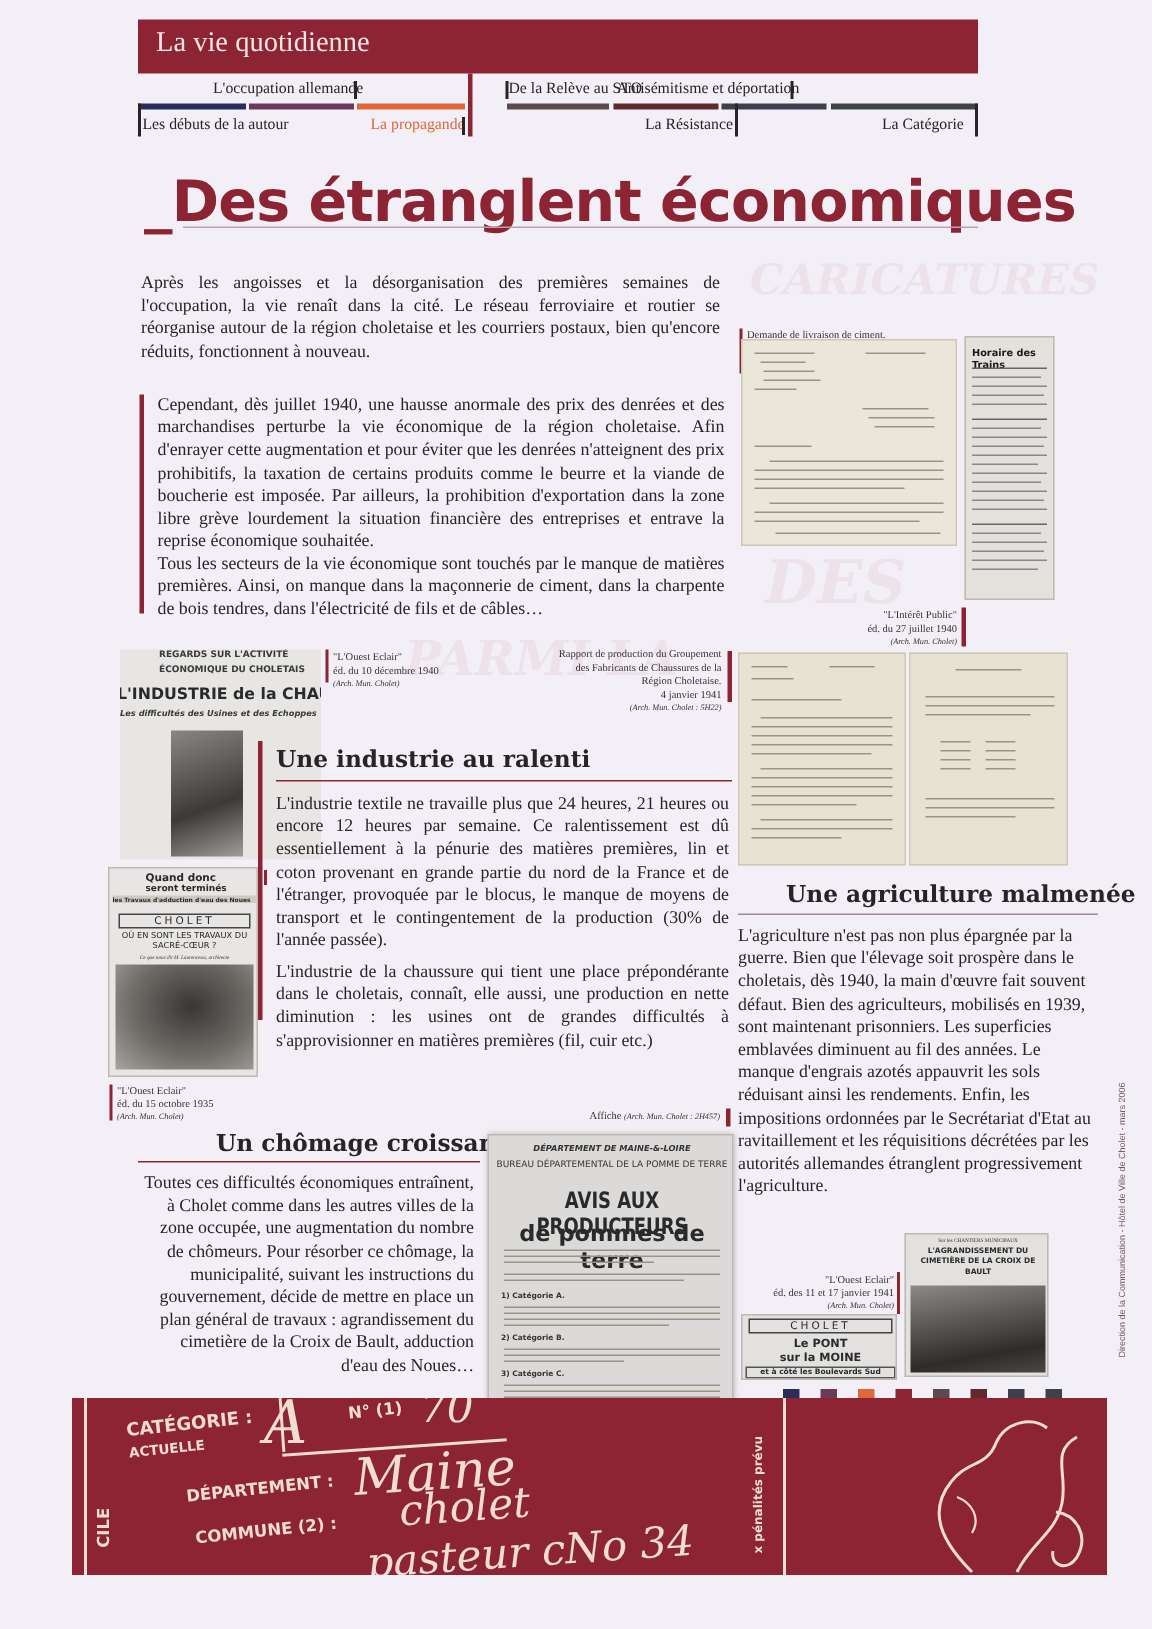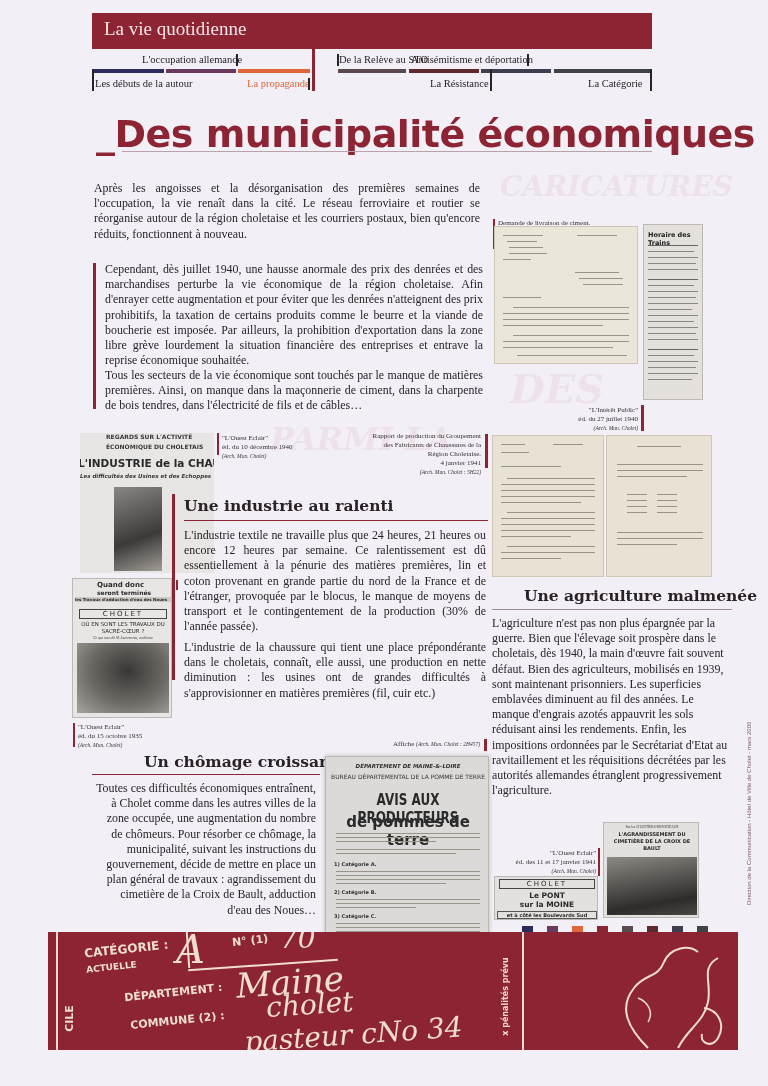--- a/index.html
+++ b/index.html
@@ -117,21 +117,21 @@
 
   <div class="nav-tick" style="left:92px;top:69px;height:22px;"></div>
   <span class="nav-item" style="left:95px;top:78px;">Les débuts de la autour</span>
   <span class="nav-item" style="left:247px;top:78px;color:#e0673c;">La propagande</span>
   <div class="nav-tick" style="left:308px;top:78px;height:12px;"></div>
   <span class="nav-item" style="left:430px;top:78px;">La Résistance</span>
   <div class="nav-tick" style="left:490px;top:69px;height:22px;"></div>
   <span class="nav-item" style="left:588px;top:78px;">La Catégorie</span>
   <div class="nav-tick" style="left:650px;top:69px;height:22px;"></div>
 
-  <h1 class="main-title">_Des municipalité économiques</h1>
+  <h1 class="main-title">_Des étranglent économiques</h1>
   <div class="title-rule"></div>
 
   <p class="para" style="left:94px;top:181px;width:386px;">Après les angoisses et la désorganisation des premières semaines de l'occupation, la vie renaît dans la cité. Le réseau ferroviaire et routier se réorganise autour de la région choletaise et les courriers postaux, bien qu'encore réduits, fonctionnent à nouveau.</p>
 
   <div class="leftbar" style="left:93px;top:263px;height:146px;"></div>
   <p class="para" style="left:105px;top:262px;width:378px;">Cependant, dès juillet 1940, une hausse anormale des prix des denrées et des marchandises perturbe la vie économique de la région choletaise. Afin d'enrayer cette augmentation et pour éviter que les denrées n'atteignent des prix prohibitifs, la taxation de certains produits comme le beurre et la viande de boucherie est imposée. Par ailleurs, la prohibition d'exportation dans la zone libre grève lourdement la situation financière des entreprises et entrave la reprise économique souhaitée.</p>
   <p class="para" style="left:105px;top:368px;width:378px;">Tous les secteurs de la vie économique sont touchés par le manque de matières premières. Ainsi, on manque dans la maçonnerie de ciment, dans la charpente de bois tendres, dans l'électricité de fils et de câbles…</p>
 
   <div class="leftbar" style="left:493px;top:219px;height:30px;width:2px;"></div>
   <div class="caption" style="left:498px;top:219px;width:120px;">

